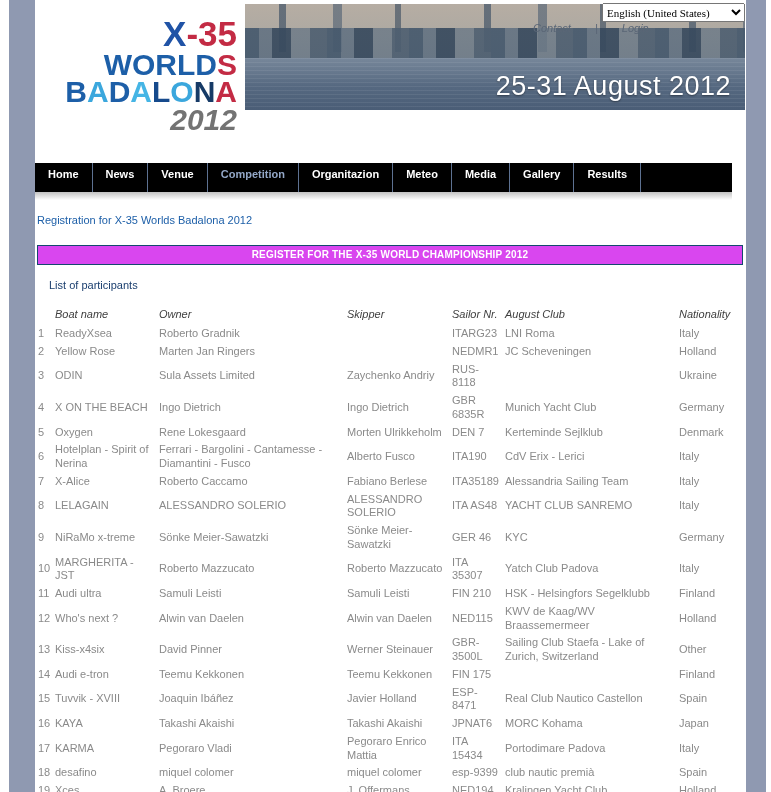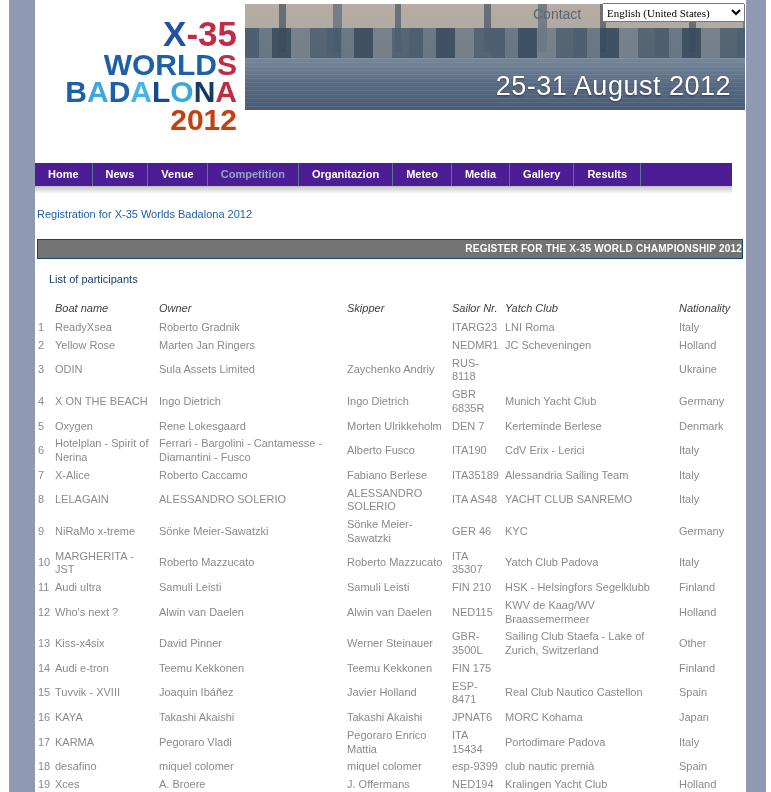--- a/index.html
+++ b/index.html
@@ -9,21 +9,21 @@
     background:#ffffff; font-family:"Liberation Sans", sans-serif;
   }
   .band { position:absolute; top:0; bottom:0; background:#8f99b1; }
   .band-left { left:9px; width:26px; }
   .band-right { left:746px; width:20px; }
 
   .content { position:absolute; left:35px; top:0; width:711px; height:792px; background:#fff; }
 
   
   .header { position:relative; height:163px; }
-  .top-links { position:absolute; top:6px; left:498px; display:flex; gap:24px; font-size:14px; color:#5a6676; z-index:1; }
+  .top-links { position:absolute; top:22px; left:498px; display:flex; gap:24px; font-size:11px; color:#5a6676; z-index:1;font-style:italic; }
   .top-links .lnk { cursor:pointer; }
   .lang-select { position:absolute; top:3px; left:567px; width:143px; height:19px;
     font-size:11px; font-family:Liberation Serif, serif; z-index:2; }
 
   .logo { position:absolute; top:18px; left:6px; width:196px; text-align:right; font-weight:bold; line-height:.93; }
   .logo .lg-line { white-space:nowrap; }
   .logo .lg-0 { font-size:35px; }
   .logo .lg-1, .logo .lg-2, .logo .lg-3 { font-size:30px; }
 
   .photo { position:absolute; left:210px; top:4px; width:500px; height:106px; overflow:hidden;
@@ -35,30 +35,30 @@
     background:repeating-linear-gradient(90deg, rgba(70,89,109,.92) 0 14px, rgba(95,111,128,.85) 14px 27px,
       rgba(56,74,94,.92) 27px 46px, rgba(106,120,134,.8) 46px 65px, rgba(77,94,112,.9) 65px 82px); }
   .sea { position:absolute; left:0; right:0; bottom:0; height:52px;
     background:linear-gradient(180deg,#77879a,#556880 55%,#4a5d76); }
   .sea::after { content:""; position:absolute; inset:0;
     background:repeating-linear-gradient(180deg, rgba(255,255,255,.07) 0 1px, transparent 1px 4px); }
   .photo-date { position:absolute; right:14px; bottom:8px; color:#fff; font-size:27px;
     text-shadow:0 1px 2px rgba(0,0,0,.4); letter-spacing:.5px; }
 
   
-  .nav { display:flex; width:697px; height:23px; background:#4c1d95; }
+  .nav { display:flex; width:697px; height:29px; background:#000000; }
   .nav-item { line-height:23px; padding:0 13px; font-size:11px; font-weight:bold; color:#fff;
     border-right:1px solid #5d7191; cursor:pointer; }
   .nav-item.active { color:#93a7c7; }
   .nav-shadow { width:697px; height:8px; background:linear-gradient(180deg,#c2c2c2,#ffffff); }
 
   
   .page-title { margin:14px 0 0 2px; font-size:11px; font-weight:normal; color:#1d5fa8; }
-  .register-banner { margin:19px 0 0 2px; width:706px; background:#737373; border:1px solid #14486e;
-    color:#fff; text-align:right; font-size:10px; font-weight:bold; padding:3px 0 4px; letter-spacing:.2px; }
+  .register-banner { margin:19px 0 0 2px; width:706px; background:#d946ef; border:1px solid #14486e;
+    color:#fff; text-align:center; font-size:10px; font-weight:bold; padding:3px 0 4px; letter-spacing:.2px; }
   .list-label { margin:14px 0 0 14px; font-size:11px; color:#1a3e6e; }
 
   table { margin:15px 0 0 3px; border-collapse:collapse; width:706px; table-layout:fixed; }
   th { font-style:italic; font-weight:normal; color:#3f3f3f; text-align:left; font-size:11px;
     padding:2px 4px 5px 0; }
   td { font-size:11px; color:#8a8a8a; padding:2px 4px 2px 0; vertical-align:middle; line-height:1.25;
     overflow:hidden; }
   col.c-num { width:17px; } col.c-boat { width:104px; } col.c-owner { width:188px; }
   col.c-skipper { width:105px; } col.c-sailor { width:53px; } col.c-club { width:174px; }
 </style>
@@ -77,21 +77,21 @@
       <span class="lnk">Login</span>
     </div>
     <select class="lang-select">
       <option>English (United States)</option>
     </select>
 
     <div class="logo" id="logo">
         <div class="lg-line lg-0"><span style="color: rgb(32, 83, 166);">X</span><span style="color: rgb(195, 43, 68);">-35</span></div>
         <div class="lg-line lg-1"><span style="color: rgb(29, 95, 168);">WORLD</span><span style="color: rgb(195, 43, 68);">S</span></div>
         <div class="lg-line lg-2"><span style="color: rgb(29, 95, 168);">B</span><span style="color: rgb(59, 167, 221);">A</span><span style="color: rgb(29, 95, 168);">D</span><span style="color: rgb(69, 181, 229);">A</span><span style="color: rgb(22, 74, 140);">L</span><span style="color: rgb(59, 167, 221);">O</span><span style="color: rgb(22, 58, 102);">N</span><span style="color: rgb(195, 43, 68);">A</span></div>
-        <div class="lg-line lg-3"><span style="color: #c2410c;">2012</span></div>
+        <div class="lg-line lg-3"><span style="color: #737373; font-style: italic;">2012</span></div>
       </div>
 
     <div class="photo">
       <div class="towers"></div>
       <div class="skyline"></div>
       <div class="sea"></div>
       <div class="photo-date">25-31 August 2012</div>
     </div>
   </div>
 
@@ -124,21 +124,21 @@
         <col class="c-club">
         <col class="c-nat">
     </colgroup>
     <thead>
       <tr id="thead-row">
         <th></th>
       <th>Boat name</th>
           <th>Owner</th>
           <th>Skipper</th>
           <th>Sailor Nr.</th>
-          <th>Yatch Club</th>
+          <th>August Club</th>
           <th>Nationality</th>
         </tr>
     </thead>
     <tbody id="tbody">
         <tr>
           <td>1</td>
           <td>ReadyXsea</td>
           <td>Roberto Gradnik</td>
           <td></td>
           <td>ITARG23</td>
@@ -171,21 +171,21 @@
           <td>GBR 6835R</td>
           <td>Munich Yacht Club</td>
           <td>Germany</td>
         </tr>
         <tr>
           <td>5</td>
           <td>Oxygen</td>
           <td>Rene Lokesgaard</td>
           <td>Morten Ulrikkeholm</td>
           <td>DEN 7</td>
-          <td>Kerteminde Berlese</td>
+          <td>Kerteminde Sejlklub</td>
           <td>Denmark</td>
         </tr>
         <tr>
           <td>6</td>
           <td>Hotelplan - Spirit of Nerina</td>
           <td>Ferrari - Bargolini - Cantamesse - Diamantini - Fusco</td>
           <td>Alberto Fusco</td>
           <td>ITA190</td>
           <td>CdV Erix - Lerici</td>
           <td>Italy</td>

